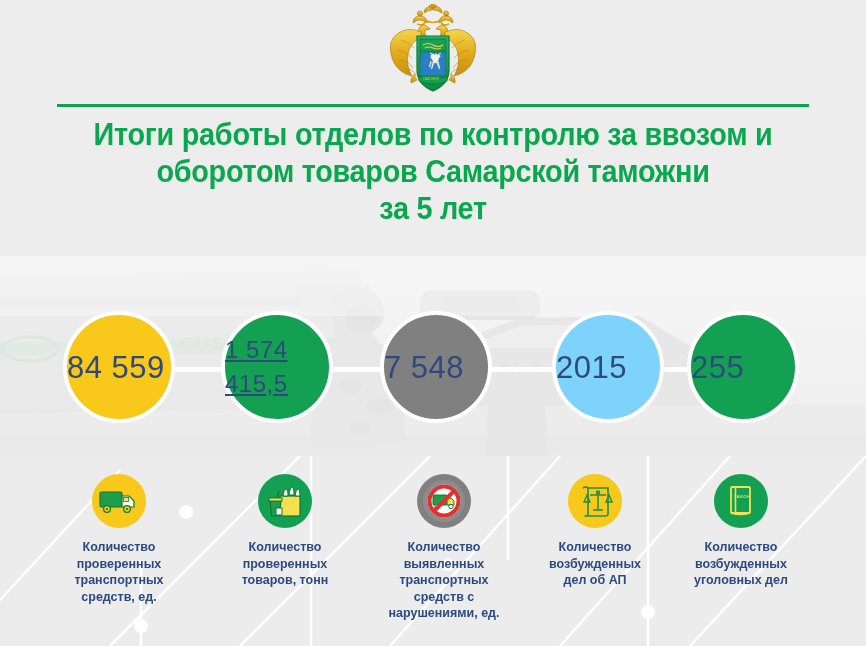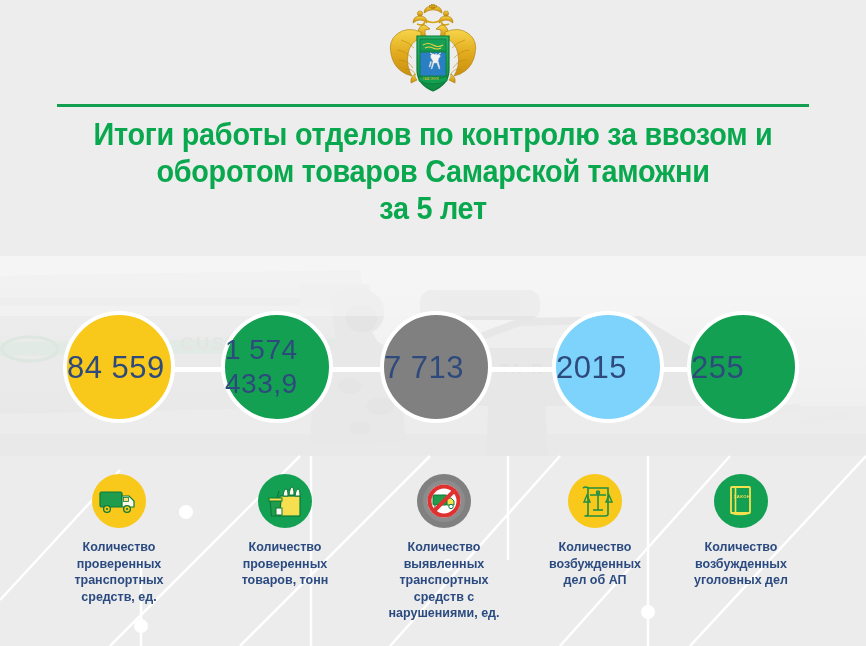--- a/index.html
+++ b/index.html
@@ -122,21 +122,21 @@
     justify-content: center;
     color: #2e4a7d;
     font-family: "Liberation Sans Narrow", "Liberation Sans", "DejaVu Sans", sans-serif;
     font-weight: 400;
     font-size: 31px;
     line-height: 33px;
     text-align: center;
     letter-spacing: 0.5px;
   }
   .stat-circle .v2 { display: block; }
-  .stat-circle.two-line { font-size: 28px; line-height: 34px; }
+  .stat-circle.two-line { font-size: 24px; line-height: 34px; text-decoration: underline; }
 
   
   .bottom-panel {
     position: absolute;
     top: 456px; left: 0;
     width: 866px;
     height: 190px;
     background: #ececec;
     z-index: 5;
   }
@@ -358,25 +358,25 @@
 
   <div class="circles-row">
     <div class="connector"></div>
 
     <div class="stat-circle" style="left:63px; background:#f8c81a;">
       <span>84 559</span>
     </div>
 
     <div class="stat-circle two-line" style="left:221px; background:#13a053;">
       <span>1 574</span>
-      <span class="v2">433,9</span>
+      <span class="v2">415,5</span>
     </div>
 
     <div class="stat-circle" style="left:380px; background:#808080;">
-      <span>7 713</span>
+      <span>7 548</span>
     </div>
 
     <div class="stat-circle" style="left:552px; background:#7dd3fc;">
       <span>2015</span>
     </div>
 
     <div class="stat-circle" style="left:687px; background:#13a053;">
       <span>255</span>
     </div>
   </div>

